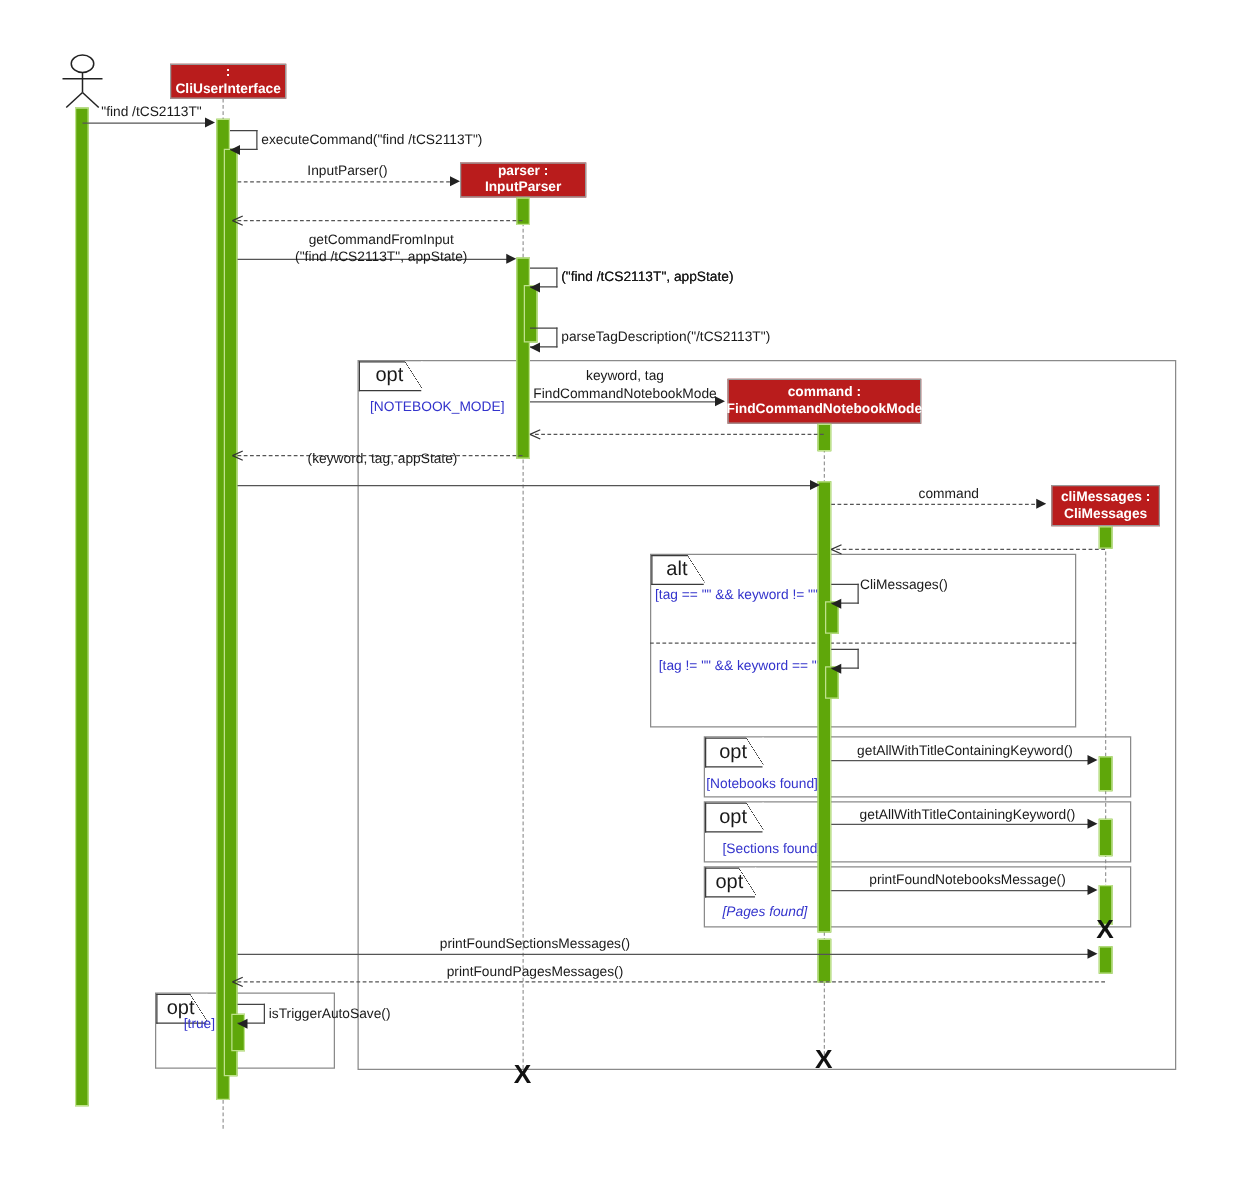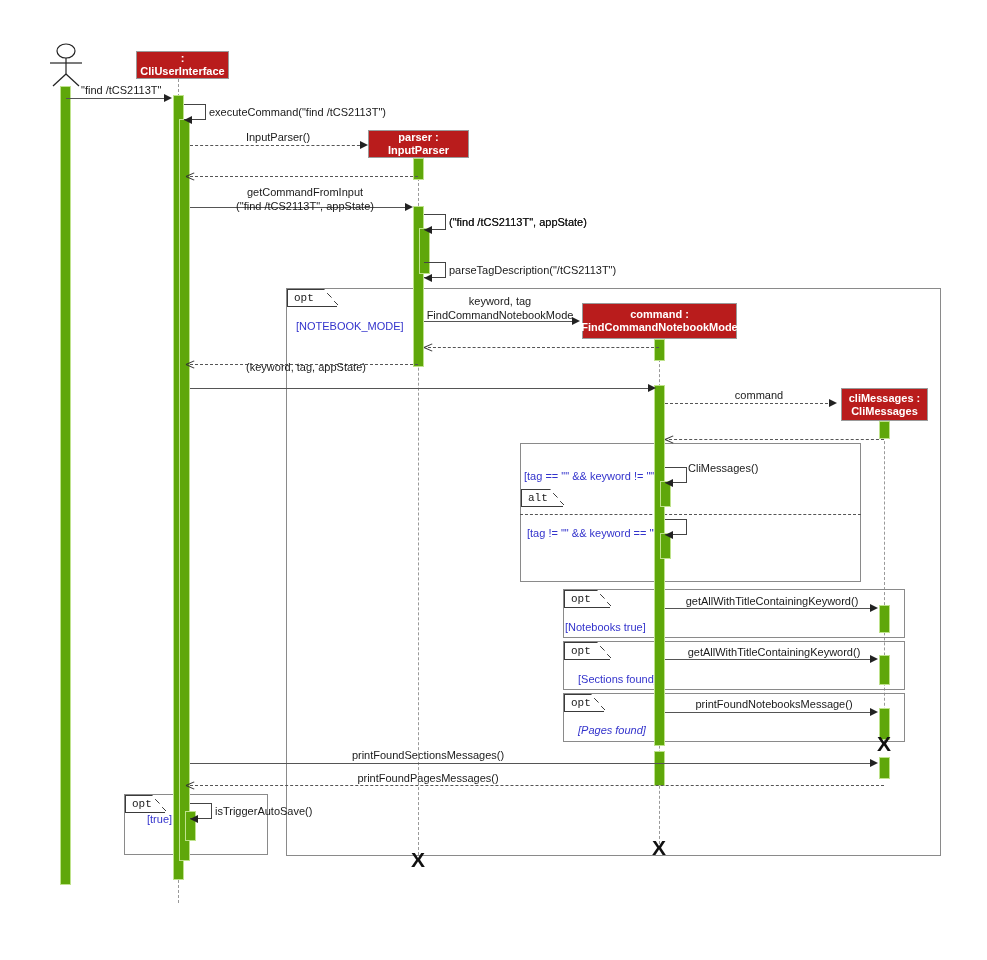--- a/index.html
+++ b/index.html
@@ -18,21 +18,21 @@
   .arrowL{position:absolute;width:0;height:0;border-top:4px solid transparent;
           border-bottom:4px solid transparent;border-right:8px solid #222;}
   .openL{position:absolute;width:9px;height:9px;}
   .openL:before,.openL:after{content:"";position:absolute;left:0;top:4px;width:9px;height:0;
           border-top:1px solid #333;transform-origin:left center;}
   .openL:before{transform:rotate(-24deg);}
   .openL:after{transform:rotate(24deg);}
   .lbl{position:absolute;font-size:11px;color:#1a1a1a;white-space:nowrap;line-height:1.25;}
   .lbl.ctr{text-align:center;transform:translateX(-50%);}
   .frame{position:absolute;border:1px solid #8A8A8A;box-sizing:border-box;background:transparent;}
-  .frametag{position:absolute;font-size:11px;color:#1a1a1a;text-align:left;font-family:Liberation Mono, monospace;}
+  .frametag{position:absolute;font-size:16px;color:#1a1a1a;text-align:center;}
   .frametag .tagbox{position:relative;border-left:1px solid #3a3a3a;border-top:1px solid #3a3a3a;
       border-bottom:1px solid #3a3a3a;box-sizing:border-box;padding:2px 8px 2px 6px;background:#fff;
       display:inline-block;}
   .tagcut{position:absolute;right:-1px;top:-1px;width:14px;height:100%;
       background:linear-gradient(to bottom left, #fff 49.5%, #3a3a3a 50%, #3a3a3a 51.5%, transparent 52%);}
   .guard{position:absolute;font-size:11px;color:#3333CC;white-space:nowrap;}
   .divider{position:absolute;height:0;border-top:1px dashed #555;}
   .xmark{position:absolute;font-size:21px;font-weight:bold;color:#111;
          font-family:"Liberation Sans",sans-serif;transform:translateX(-50%);line-height:1;}
   .selfcall{position:absolute;border:1px solid #444;border-left:none;box-sizing:border-box;}
@@ -78,37 +78,37 @@
   <div class="frametag" style="left:287px;top:289px;">
     <span class="tagbox" style="min-width:50px;">
       <span>opt</span>
       <span class="tagcut"></span>
     </span>
   </div>
   <div class="guard" style="left:296px;top:320px;">[NOTEBOOK_MODE]</div>
 
   <div class="frame" style="left:520px;top:443px;width:341px;height:139px;"></div>
   <div class="frametag" style="left:521px;top:444px;">
-    <span class="tagbox" style="min-width:42px;margin-top:45px;">
+    <span class="tagbox" style="min-width:42px;">
       <span>alt</span>
       <span class="tagcut"></span>
     </span>
   </div>
   <div class="guard" style="left:524px;top:470px;">[tag == "" &amp;&amp; keyword != ""]</div>
   <div class="divider" style="left:520px;top:514px;width:341px;"></div>
   <div class="guard" style="left:527px;top:527px;">[tag != "" &amp;&amp; keyword == ""]</div>
 
   <div class="frame" style="left:563px;top:589px;width:342px;height:49px;"></div>
   <div class="frametag" style="left:564px;top:590px;">
     <span class="tagbox" style="min-width:46px;">
       <span>opt</span>
       <span class="tagcut"></span>
     </span>
   </div>
-  <div class="guard" style="left:565px;top:621px;">[Notebooks true]</div>
+  <div class="guard" style="left:565px;top:621px;">[Notebooks found]</div>
 
   <div class="frame" style="left:563px;top:641px;width:342px;height:49px;"></div>
   <div class="frametag" style="left:564px;top:642px;">
     <span class="tagbox" style="min-width:46px;">
       <span>opt</span>
       <span class="tagcut"></span>
     </span>
   </div>
   <div class="guard" style="left:578px;top:673px;">[Sections found]</div>
 

